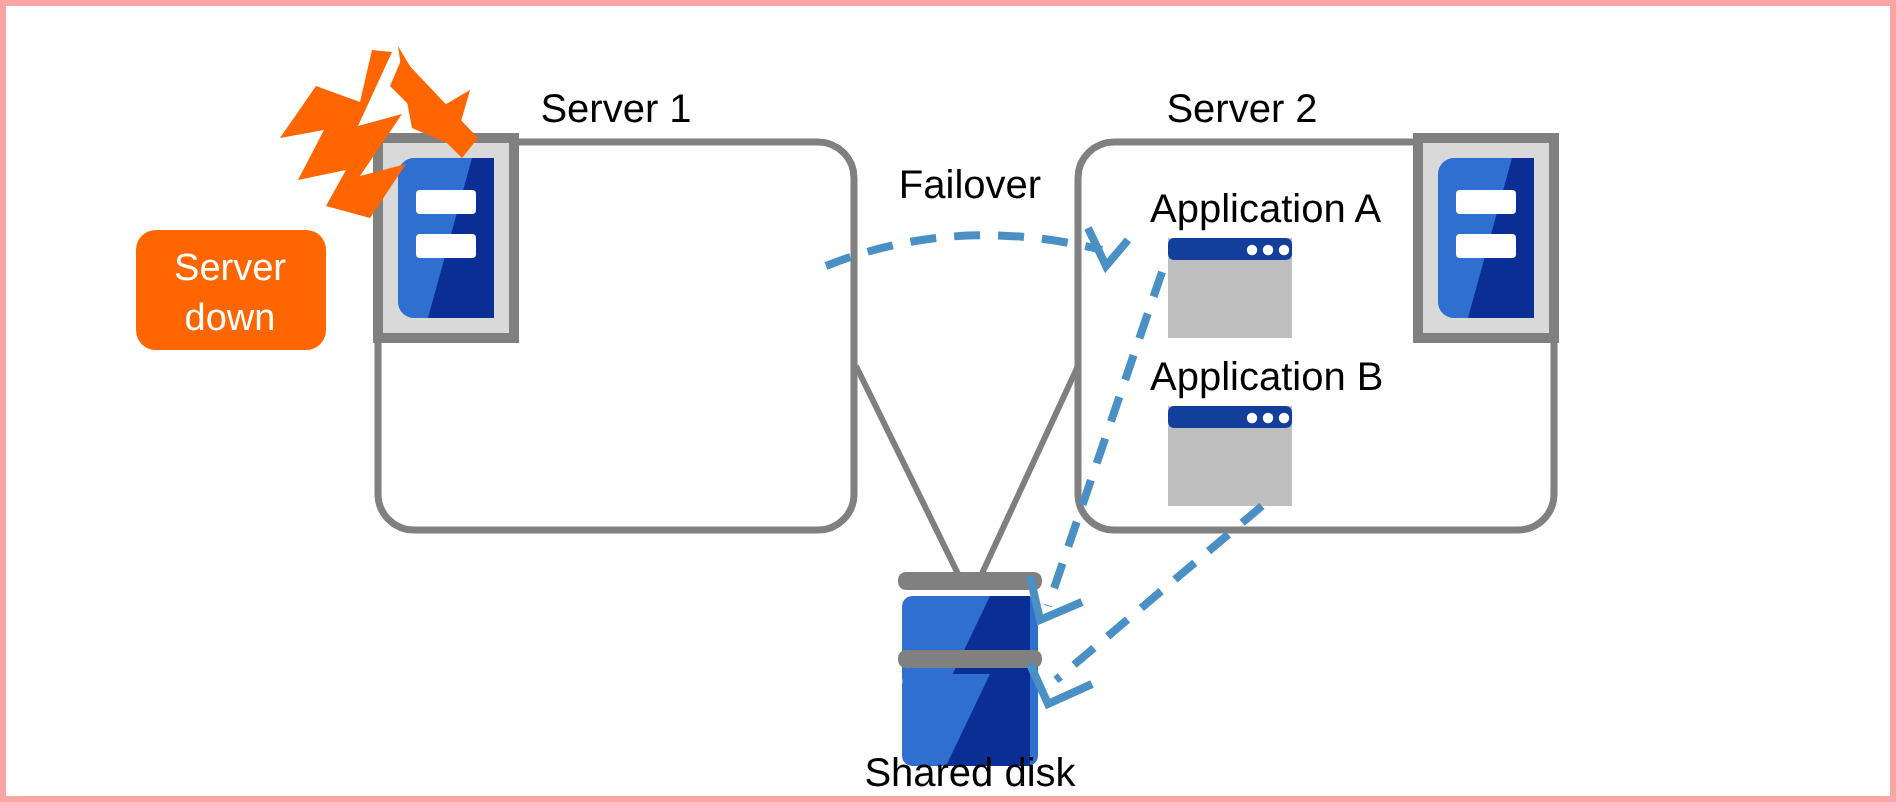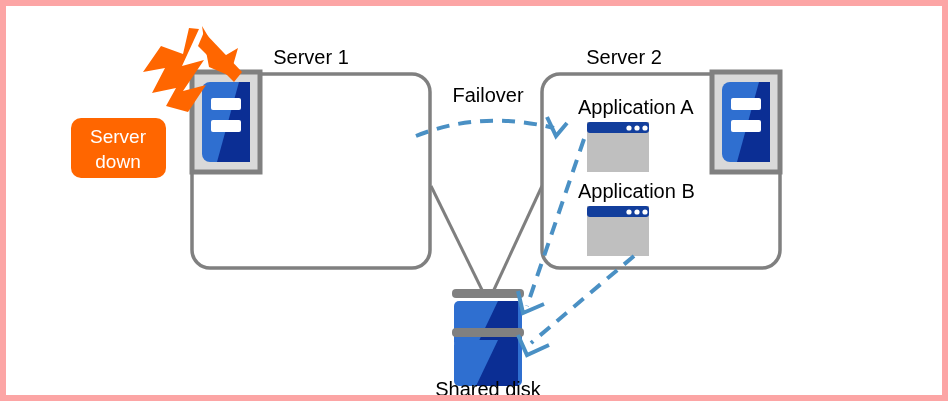--- a/index.html
+++ b/index.html
@@ -8,21 +8,21 @@
     background: #ffffff;
   }
   body {
     font-family: "Liberation Sans", sans-serif;
   }
   #diagram-canvas {
     position: relative;
     width: 948px;
     height: 401px;
     background: #ffffff;
-    border: 6px solid #fca5a5;
+    border: 3px solid #fca5a5;
     box-sizing: border-box;
     overflow: hidden;
   }
   #diagram-svg {
     position: absolute;
     left: 0;
     top: 0;
     width: 948px;
     height: 401px;
   }

